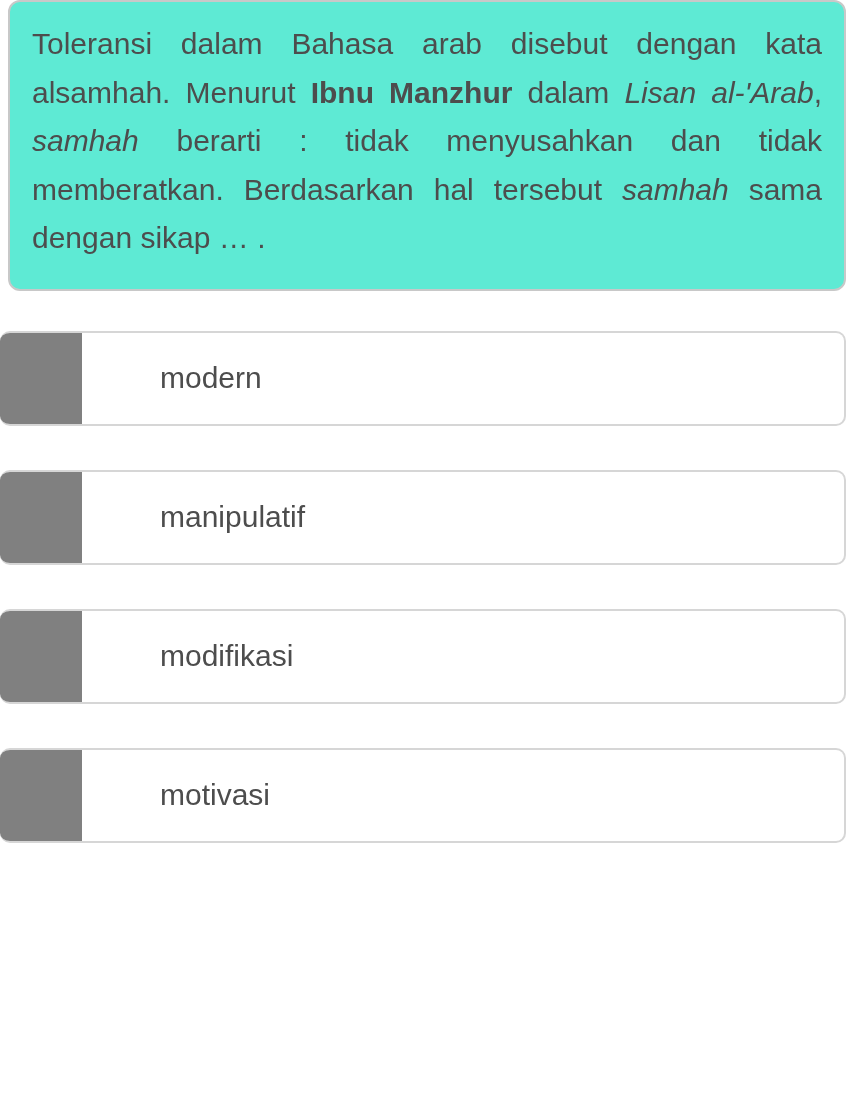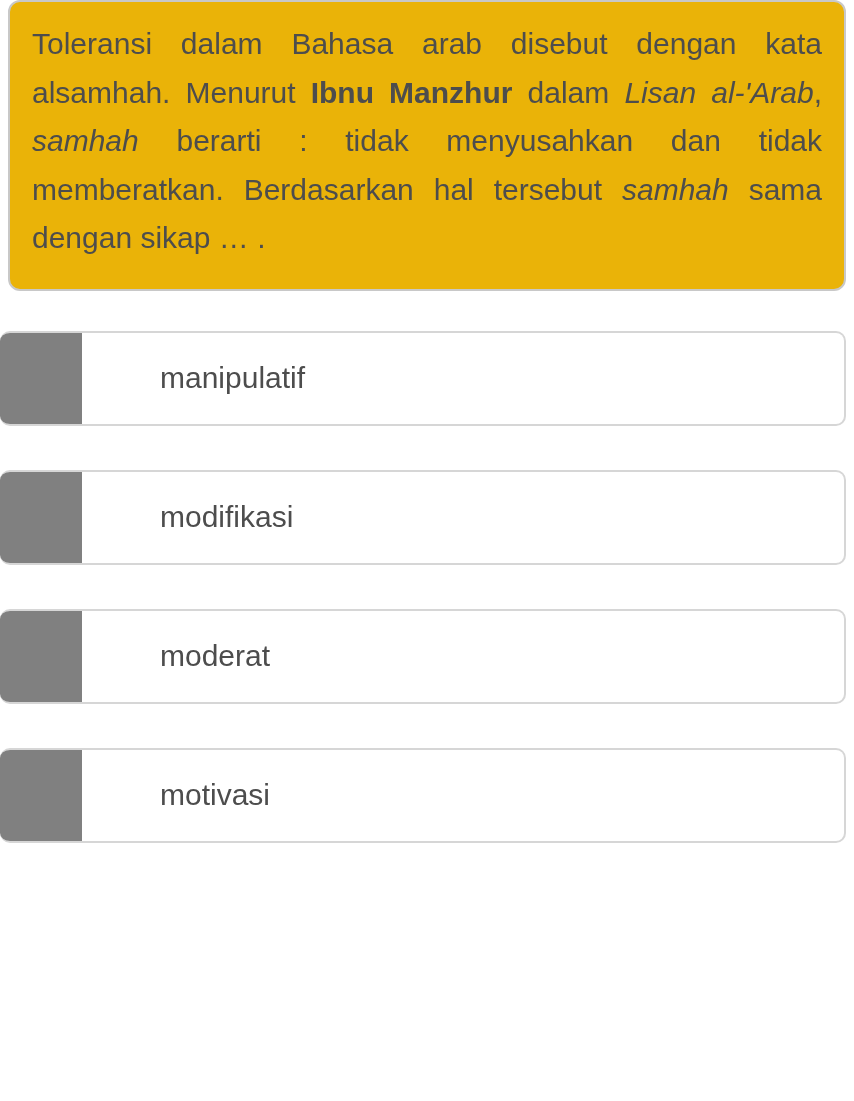--- a/index.html
+++ b/index.html
@@ -10,21 +10,21 @@
     body {
       width: 854px;
       background: #ffffff;
       font-family: "Comic Sans MS", "Segoe UI", Arial, sans-serif;
     }
     .question-card {
       border: 2px solid #c8c8c8;
       border-radius: 12px;
       padding: 18px 22px 26px 22px;
       margin: 0 8px 40px 8px;
-      background: #eab308;
+      background: #5eead4;
     }
     .question-text {
       font-size: 30px;
       line-height: 1.62;
       color: #4d4d4d;
       text-align: justify;
       text-justify: inter-word;
       font-weight: 500;
     }
     .question-text .bold {
@@ -69,27 +69,27 @@
 </head>
 <body>
 
 <div class="question-card">
   <p class="question-text"><span>Toleransi dalam Bahasa arab disebut dengan kata alsamhah. Menurut </span><span class="bold">Ibnu Manzhur</span><span> dalam </span><span class="italic">Lisan al-'Arab</span><span>, </span><span class="italic">samhah</span><span> berarti : tidak menyusahkan dan tidak memberatkan. Berdasarkan hal tersebut </span><span class="italic">samhah</span><span> sama dengan sikap … .</span></p>
 </div>
 
 <div class="options-container">
   <div class="option-item">
     <div class="option-marker"></div>
+    <div class="option-label">modern</div>
+  </div>
+  <div class="option-item">
+    <div class="option-marker"></div>
     <div class="option-label">manipulatif</div>
   </div>
   <div class="option-item">
     <div class="option-marker"></div>
     <div class="option-label">modifikasi</div>
   </div>
   <div class="option-item">
     <div class="option-marker"></div>
-    <div class="option-label">moderat</div>
-  </div>
-  <div class="option-item">
-    <div class="option-marker"></div>
     <div class="option-label">motivasi</div>
   </div>
 </div>
 
 </body></html>

